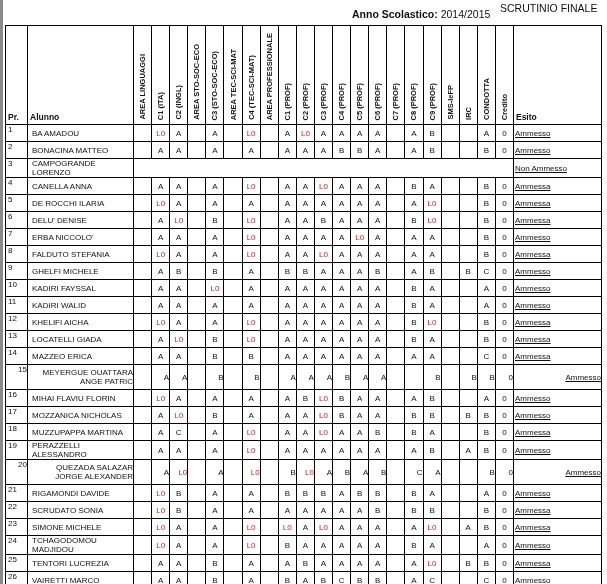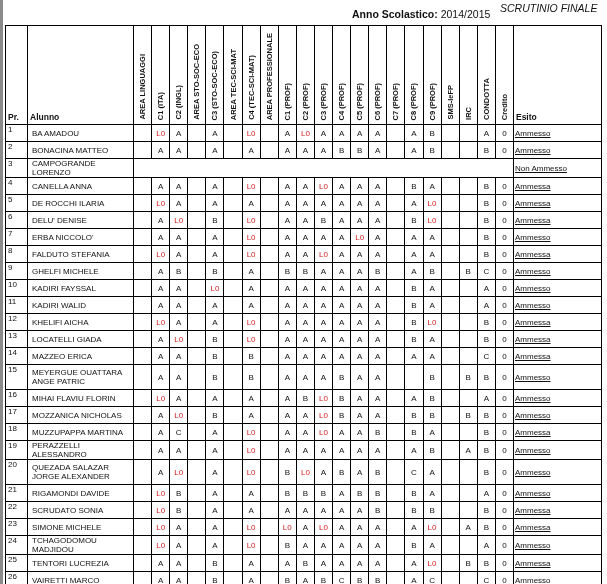--- a/index.html
+++ b/index.html
@@ -2,31 +2,31 @@
 <html><head>
 <meta charset="utf-8">
 <style>
   html, body { margin:0; padding:0; background:#fff; }
   body { width:607px; height:584px; overflow:hidden; position:relative; font-family:"Liberation Sans", sans-serif; color:#111; }
   .leftbar { position:absolute; left:0; top:0; width:3px; height:584px; background:#8a8a8a; }
   .hdr { position:absolute; top:2px; left:36px; font-size:10.5px; line-height:11px; }
   .hdr b { font-weight:bold; }
   .hdr .line2 { padding-left:45px; }
   .anno { position:absolute; top:2px; left:352px; font-size:10.5px;margin-top:6px; }
-  .scrut { position:absolute; top:2px; left:500px; font-size:10.5px;font-style:italic; }
+  .scrut { position:absolute; top:2px; left:500px; font-size:10.5px; }
   table { position:absolute; left:5px; top:25px; border-collapse:collapse; table-layout:fixed; width:596px; }
   td, th { border:1px solid #000; padding:0; font-size:8px; text-align:center; vertical-align:middle; overflow:hidden; }
   th { font-weight:bold; height:96px; vertical-align:bottom; }
   th.rot div { writing-mode:vertical-rl; transform:rotate(180deg); white-space:nowrap; font-size:7.5px; font-weight:bold; margin:0 auto 4px auto; }
   th.left { text-align:left; padding-left:2px; padding-bottom:2px; font-size:8.5px;margin-left:40px; }
   td { height:16px; }
   td.pr { text-align:left; vertical-align:top; padding-left:2px; font-size:8px; }
   td.name { text-align:left; padding-left:4px; font-size:8px; line-height:9px; }
   td.esito { text-align:left; padding-left:1px; font-size:8px;text-decoration:underline; }
-  tr.tall td { height:24px; }
+  tr.tall td { height:24px;text-align:right; }
   .lo { color:#d21e1e;margin-top:16px; }
   .footer { position:absolute; left:8px; top:576px; font-size:8px; color:#555; }
 </style>
 </head>
 <body>
 
 <div class="leftbar"></div>
 
 <div class="hdr">
 </div>

